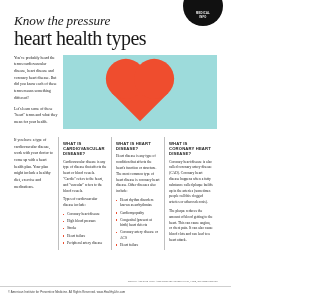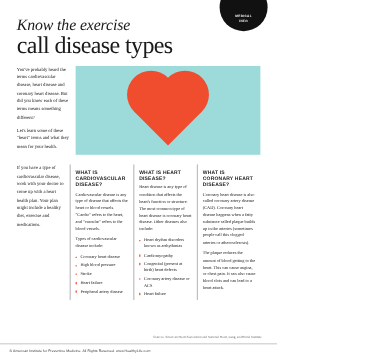--- a/index.html
+++ b/index.html
@@ -103,22 +103,22 @@
 <body>
 
 <div class="page">
 
   <div class="badge">
     <span>MEDICAL</span>
     <span>INFO</span>
   </div>
 
   <div class="title-wrap">
-    <div class="title-1">Know the exercise</div>
-    <div class="title-2">call disease types</div>
+    <div class="title-1">Know the pressure</div>
+    <div class="title-2">heart health types</div>
   </div>
 
   <div class="hero-row">
     <div class="intro">
       <p>You've probably heard the terms cardiovascular disease, heart disease and coronary heart disease. But did you know each of these terms means something different?</p>
       <p>Let's learn some of these "heart" terms and what they mean for your health.</p>
     </div>
     <div class="hero-img">
       <div class="heart"></div>
     </div>

